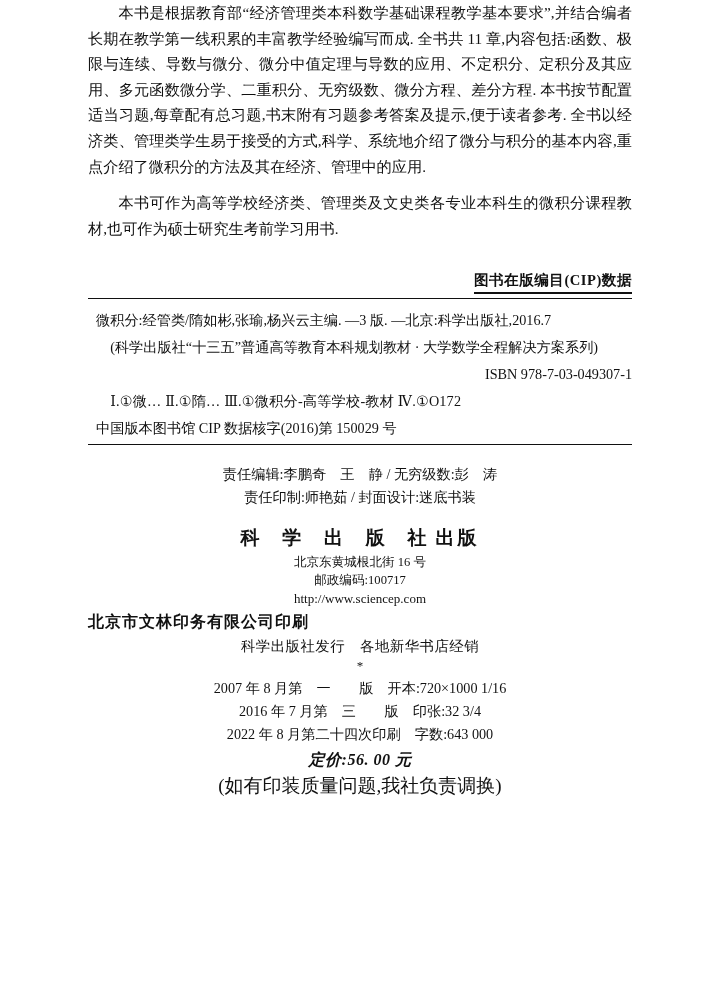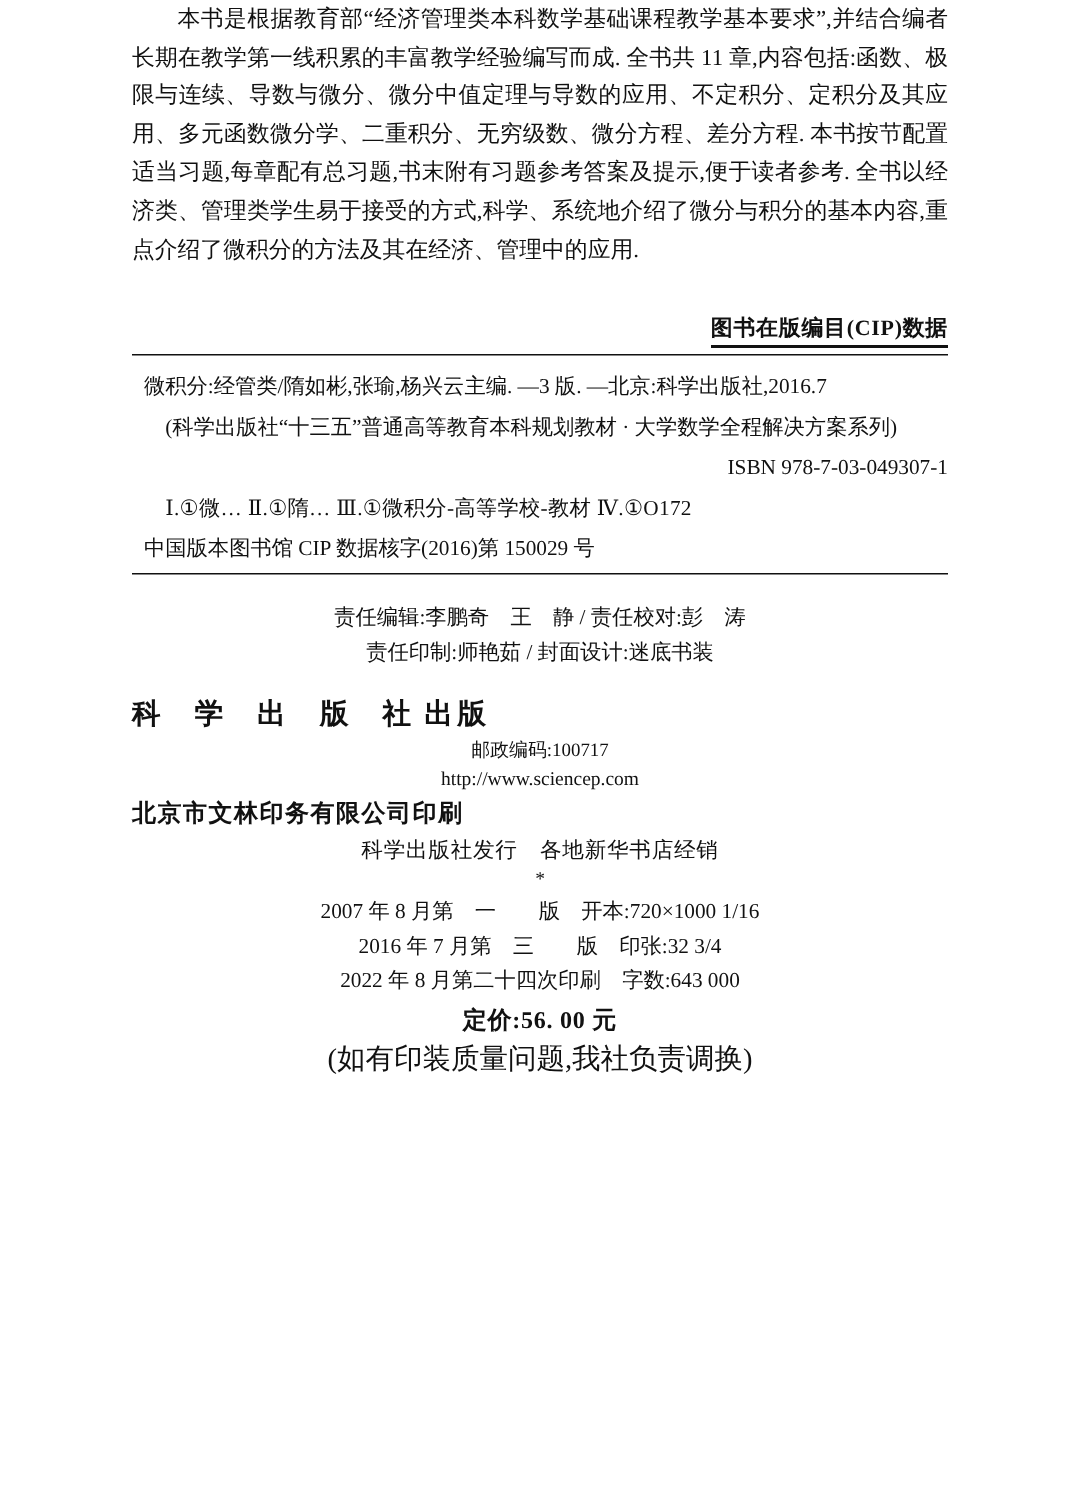--- a/index.html
+++ b/index.html
@@ -72,21 +72,21 @@
   .cip-line.indent-cls { text-indent: 1em; letter-spacing: 0.2px; }
   .staff {
     margin-top: 18px;
     text-align: center;
     font-size: 14.2px;
     line-height: 23px;
   }
   .staff div { white-space: pre; }
   .pub-logo {
     margin-top: 16px;
-    text-align: left;
+    text-align: center;
     font-size: 19px;
     font-weight: bold;
     letter-spacing: 3px;
   }
   .pub-logo .spaced {
     letter-spacing: 9px;
   }
   .addr {
     text-align: center;
     font-size: 12.6px;
@@ -122,60 +122,63 @@
     line-height: 23px;
     text-align: center;
   }
   .print-rows div { white-space: pre; }
   .price {
     text-align: center;
     font-size: 16px;
     font-weight: bold;
     margin-top: 4px;
     letter-spacing: 0.5px;
+    font-style: italic;
   }
   .note {
     text-align: center;
     font-size: 19px;
     margin-top: 2px;
   }
 </style>
 </head>
 <body>
 
 <div class="page">
 
 
   <p class="para">本书是根据教育部“经济管理类本科数学基础课程教学基本要求”,并结合编者长期在教学第一线积累的丰富教学经验编写而成. 全书共 11 章,内容包括:函数、极限与连续、导数与微分、微分中值定理与导数的应用、不定积分、定积分及其应用、多元函数微分学、二重积分、无穷级数、微分方程、差分方程. 本书按节配置适当习题,每章配有总习题,书末附有习题参考答案及提示,便于读者参考. 全书以经济类、管理类学生易于接受的方式,科学、系统地介绍了微分与积分的基本内容,重点介绍了微积分的方法及其在经济、管理中的应用.</p>
+  <p class="para second">本书可作为高等学校经济类、管理类及文史类各专业本科生的微积分课程教材,也可作为硕士研究生考前学习用书.</p>
 
   <div class="cip-head-wrap">
     <span class="cip-head">图书在版编目(CIP)数据</span>
   </div>
   <hr class="rule">
 
   <div class="cip-body">
     <div class="cip-line">微积分:经管类/隋如彬,张瑜,杨兴云主编. —3 版. —北京:科学出版社,2016.7</div>
     <div class="cip-line indent1">(科学出版社“十三五”普通高等教育本科规划教材 · 大学数学全程解决方案系列)</div>
     <div class="cip-line indent2">ISBN 978-7-03-049307-1</div>
     <div class="cip-line indent-cls">Ⅰ.①微…  Ⅱ.①隋…  Ⅲ.①微积分-高等学校-教材  Ⅳ.①O172</div>
     <div class="cip-line">中国版本图书馆 CIP 数据核字(2016)第 150029 号</div>
   </div>
 
   <hr class="rule">
 
   <div class="staff">
-    <div>责任编辑:李鹏奇　王　静 / 责任校对:彭　涛</div>
+    <div>责任编辑:李鹏奇　王　静 / 无穷级数:彭　涛</div>
     <div>责任印制:师艳茹 / 封面设计:迷底书装</div>
   </div>
 
   <div class="pub-logo">
     <span class="spaced">科 学 出 版 社</span><span>出版</span>
   </div>
 
   <div class="addr">
+    <div>北京东黄城根北街 16 号</div>
     <div>邮政编码:100717</div>
   </div>
   <div class="url">http://www.sciencep.com</div>
 
   <div class="printer">北京市文林印务有限公司印刷</div>
   <div class="distrib">科学出版社发行　各地新华书店经销</div>
 
   <div class="star">*</div>
 
   <div class="print-rows">

